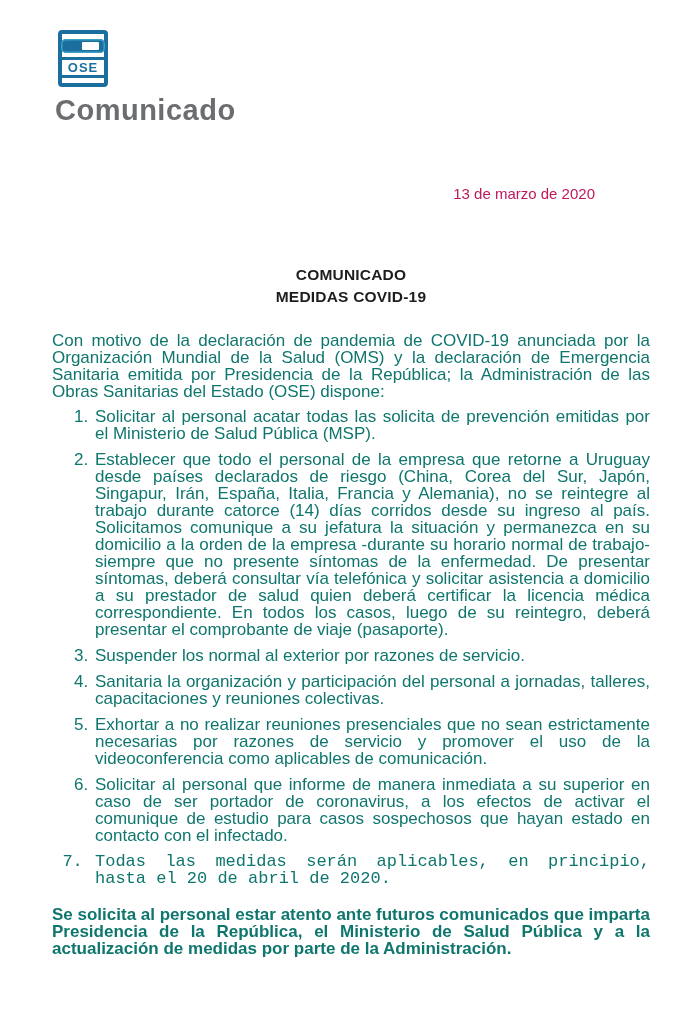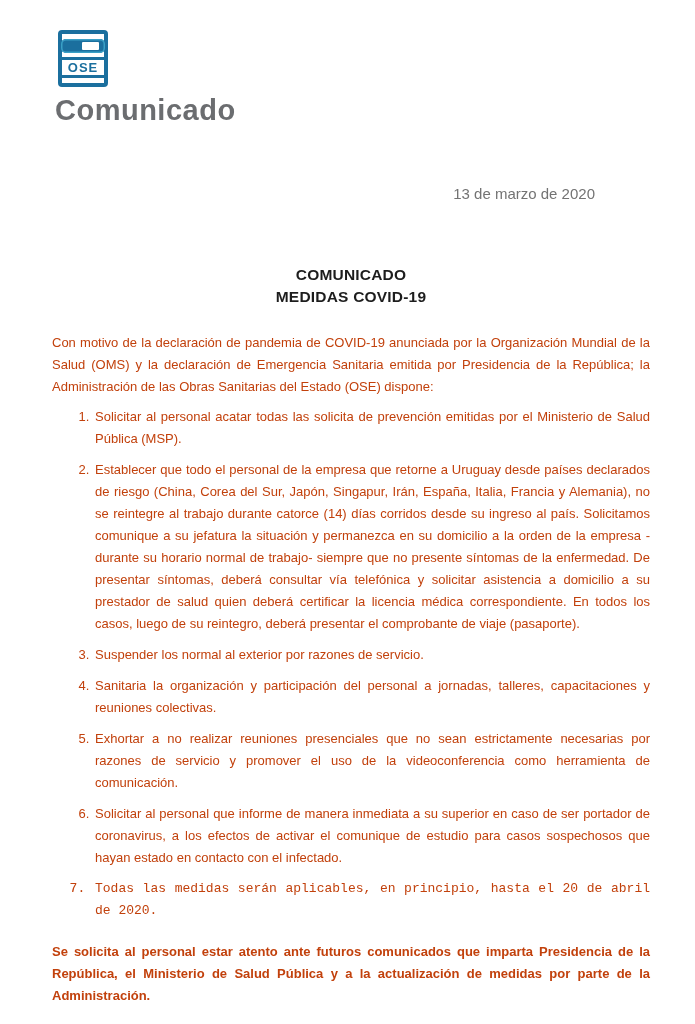--- a/index.html
+++ b/index.html
@@ -85,21 +85,21 @@
     color: #6b6d70;
   }
 
   .date-block {
     position: absolute;
     top: 184px;
     right: 100px;
     text-align: right;
     font-size: 15px;
     line-height: 20.5px;
-    color: #737373;
+    color: #be185d;
   }
 
   .title-block {
     position: absolute;
     top: 264px;
     left: 52px;
     width: 598px;
     text-align: center;
     font-size: 15.5px;
     font-weight: bold;
@@ -107,23 +107,23 @@
     color: #1d1d1d;
     letter-spacing: 0.2px;
   }
 
   
   .body-text {
     position: absolute;
     top: 332px;
     left: 52px;
     width: 598px;
-    font-size: 13px;
-    line-height: 22px;
-    color: #c2410c;
+    font-size: 17px;
+    line-height: 17px;
+    color: #0f766e;
   }
   .intro {
     margin: 0 0 8px 0;
     text-align: justify;
   }
   ol.measures {
     margin: 0;
     padding: 0 0 0 41px;
   }
   ol.measures li {
@@ -167,21 +167,21 @@
   </div>
 
   <div class="body-text">
     <p class="intro">Con motivo de la declaración de pandemia de COVID-19 anunciada por la Organización Mundial de la Salud (OMS) y la declaración de Emergencia Sanitaria emitida por Presidencia de la República; la Administración de las Obras Sanitarias del Estado (OSE) dispone:</p>
 
     <ol class="measures">
       <li>Solicitar al personal acatar todas las solicita de prevención emitidas por el Ministerio de Salud Pública (MSP).</li>
       <li>Establecer que todo el personal de la empresa que retorne a Uruguay desde países declarados de riesgo (China, Corea del Sur, Japón, Singapur, Irán, España, Italia, Francia y Alemania), no se reintegre al trabajo durante catorce (14) días corridos desde su ingreso al país. Solicitamos comunique a su jefatura la situación y permanezca en su domicilio a la orden de la empresa -durante su horario normal de trabajo- siempre que no presente síntomas de la enfermedad. De presentar síntomas, deberá consultar vía telefónica y solicitar asistencia a domicilio a su prestador de salud quien deberá certificar la licencia médica correspondiente. En todos los casos, luego de su reintegro, deberá presentar el comprobante de viaje (pasaporte).</li>
       <li>Suspender los normal al exterior por razones de servicio.</li>
       <li>Sanitaria la organización y participación del personal a jornadas, talleres, capacitaciones y reuniones colectivas.</li>
-      <li>Exhortar a no realizar reuniones presenciales que no sean estrictamente necesarias por razones de servicio y promover el uso de la videoconferencia como herramienta de comunicación.</li>
+      <li>Exhortar a no realizar reuniones presenciales que no sean estrictamente necesarias por razones de servicio y promover el uso de la videoconferencia como aplicables de comunicación.</li>
       <li>Solicitar al personal que informe de manera inmediata a su superior en caso de ser portador de coronavirus, a los efectos de activar el comunique de estudio para casos sospechosos que hayan estado en contacto con el infectado.</li>
       <li>Todas las medidas serán aplicables, en principio, hasta el 20 de abril de 2020.</li>
     </ol>
 
     <p class="closing">Se solicita al personal estar atento ante futuros comunicados que imparta Presidencia de la República, el Ministerio de Salud Pública y a la actualización de medidas por parte de la Administración.</p>
   </div>
 
 </div>
 
 </body></html>

